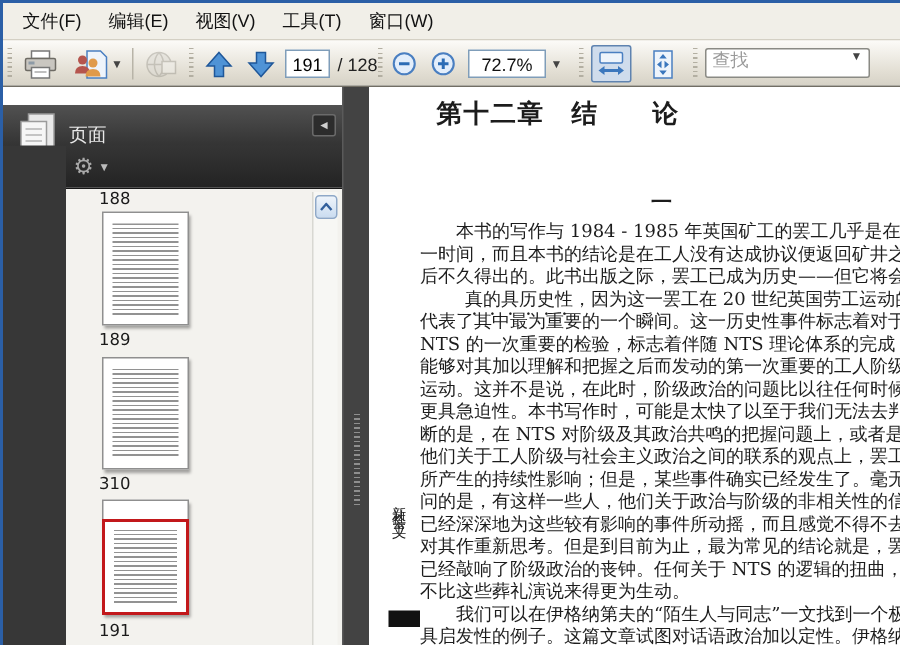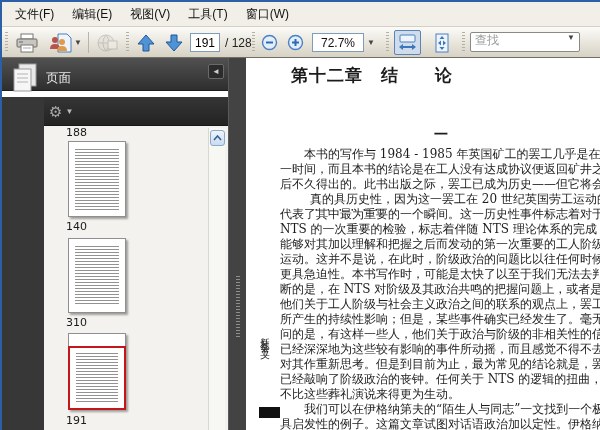--- a/index.html
+++ b/index.html
@@ -35,21 +35,21 @@
   .pressed { background:#cfdcec; border:1px solid #5f83b0; }
   .search-box { position:absolute; top:5px; width:110px; height:20px; background:#fff;
                 border:1px solid #8a8a84; border-radius:2px; display:flex; align-items:flex-start; }
   .search-box input { flex:1; border:none; outline:none; font-size:12px; padding:0 4px;
                       font-family:"Liberation Sans",sans-serif; width:86px; background:transparent; }
   .search-box input::placeholder { color:#9a9a9a; }
 
   
   .content { position:absolute; left:0; top:56px; width:598px; height:372px; }
 
-  .sb-header { position:absolute; left:0; top:0; width:226px; height:33px;
+  .sb-header { position:absolute; left:0; top:12px; width:226px; height:33px;
                background:linear-gradient(#515151,#2e2e2e); border-bottom:1px solid #1b1b1b;padding-left:41px; }
   .sb-title { position:absolute; left:44px; top:12px; color:#e9e9e9; font-size:12.5px; }
   .collapse-btn { position:absolute; left:206px; top:6px; width:16px; height:15px;
                   background:#2c2c2c; border:1px solid #6a6a6a; border-radius:2px;
                   color:#cfcfcf; font-size:8px; display:flex; align-items:center; justify-content:center; }
   .icon-strip { position:absolute; left:0; top:39px; width:42px; height:333px; background:#373737; }
   .panel-toolbar { position:absolute; left:42px; top:39px; width:184px; height:29px;
                    background:linear-gradient(#353535,#232323); border-bottom:1px solid #161616;
                    display:flex; align-items:center; padding-left:5px; }
   .gear { color:#a9a9a9; font-size:15px; line-height:1; }
@@ -220,21 +220,21 @@
       <span class="drop-arrow" style="color:#bbb;margin-left:3px">▼</span>
     </div>
 
     <div class="thumb-list">
 
       <div class="thumb-label" style="left:22px;top:0">188</div>
 
       <div class="thumb-page" style="left:24px;top:15px;height:76px">
         <div class="thumb-text"></div>
       </div>
-      <div class="thumb-label" style="left:22px;top:94px">140</div>
+      <div class="thumb-label" style="left:22px;top:94px">189</div>
 
       <div class="thumb-page" style="left:24px;top:112px;height:75px">
         <div class="thumb-text"></div>
       </div>
       <div class="thumb-label" style="left:22px;top:190px">310</div>
 
       <div class="thumb-page" style="left:24px;top:207px;height:77px">
         <div class="view-rect" style="top:12px">
           <div class="thumb-text" style="top:5px"></div>
         </div>

